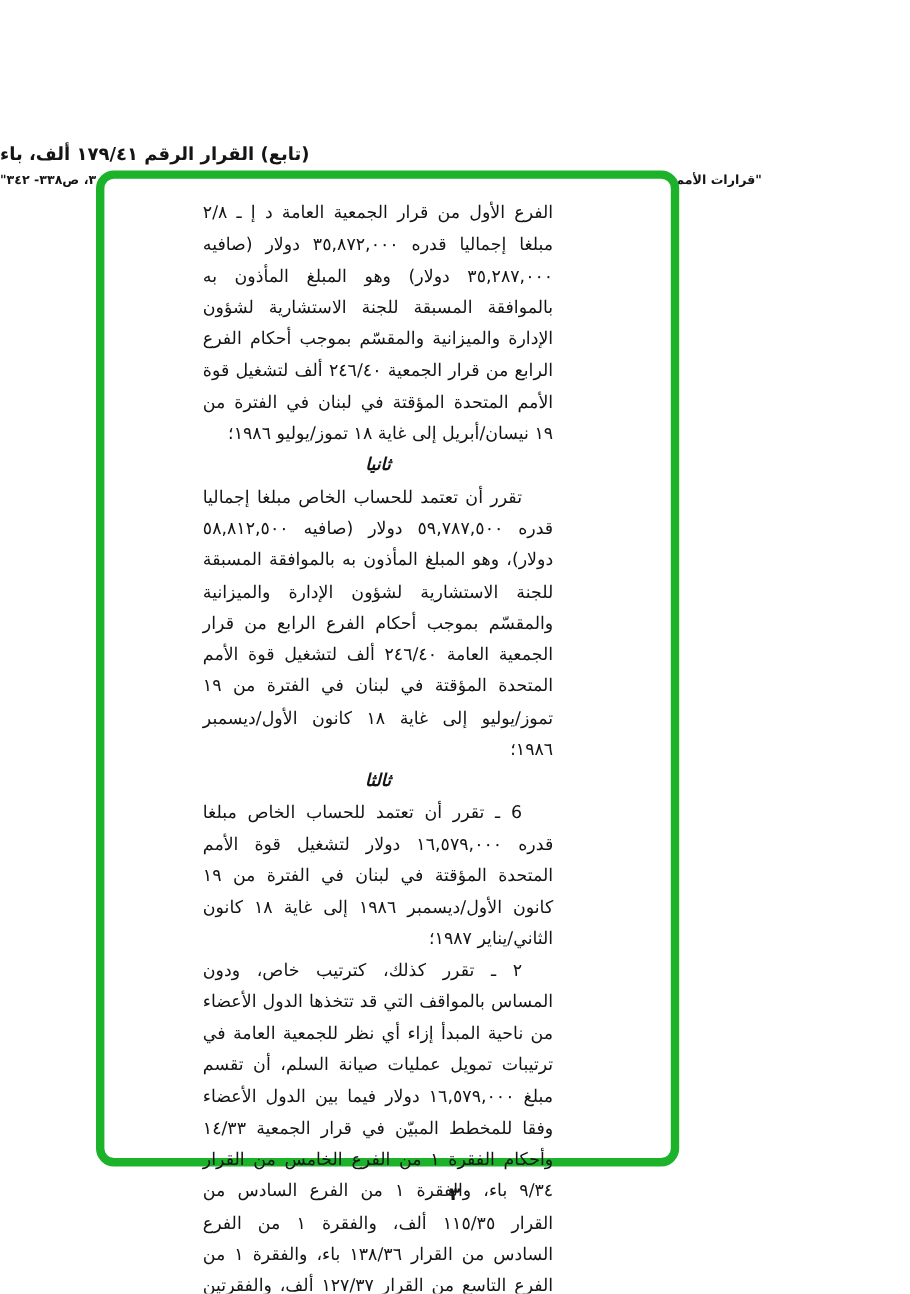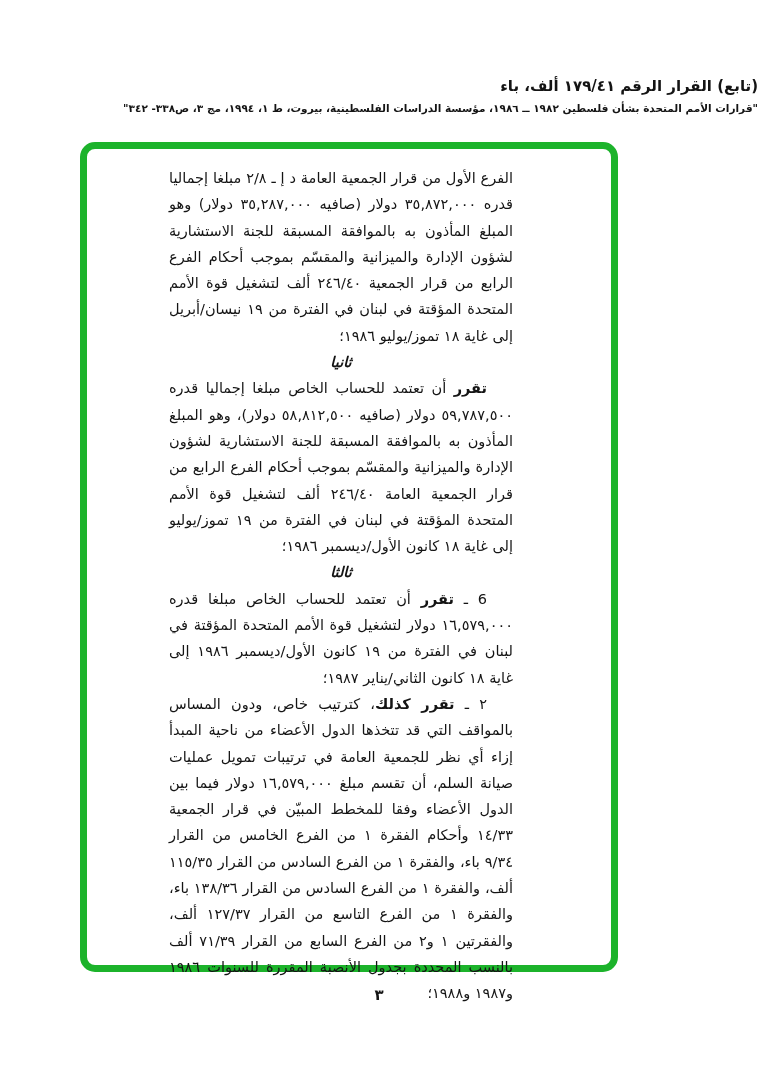--- a/index.html
+++ b/index.html
@@ -1,42 +1,42 @@
 <!DOCTYPE html>
 <html lang="ar"><head>
 <meta charset="utf-8">
 <style>
   html,body{margin:0;padding:0;}
   body{
     width:758px;height:1078px;background:#ffffff;position:relative;
     font-family:"DejaVu Sans",sans-serif;color:#141414;overflow:hidden;
   }
   .page-header{
-    direction:rtl;text-align:right;padding-top:77px;
+    direction:rtl;text-align:left;padding-top:119px;
   }
   .res-title{
     font-size:15px;font-weight:700;letter-spacing:0;
   }
   .source-line{
     font-size:10.5px;font-weight:700;margin-top:7px;white-space:nowrap;
   }
   .green-box{
-    position:absolute;left:80px;top:142px;width:538px;height:830px;
+    position:absolute;left:80px;top:142px;width:486px;height:830px;
     box-sizing:border-box;border:7px solid #1cb32b;border-radius:15px;
     background:#ffffff;
   }
   .text-col{
     direction:rtl;box-sizing:border-box;height:100%;
     padding:16px 98px 0 82px;
     font-size:14.5px;line-height:26.3px;text-align:justify;
   }
   .text-col p{margin:0;}
   .para{text-align:justify;}
   .para.indent{text-indent:26px;}
-  .lead{font-weight:700;}
+  .lead{font-weight:400;}
   .heading{
     text-align:center;font-weight:700;margin:13px 0 10px 0;text-indent:0;font-style:italic;
   }
   .page-number{
     position:absolute;top:986px;left:0;width:758px;text-align:center;
     font-weight:700;font-size:15px;direction:rtl;
   }
 </style>
 </head>
 <body>

